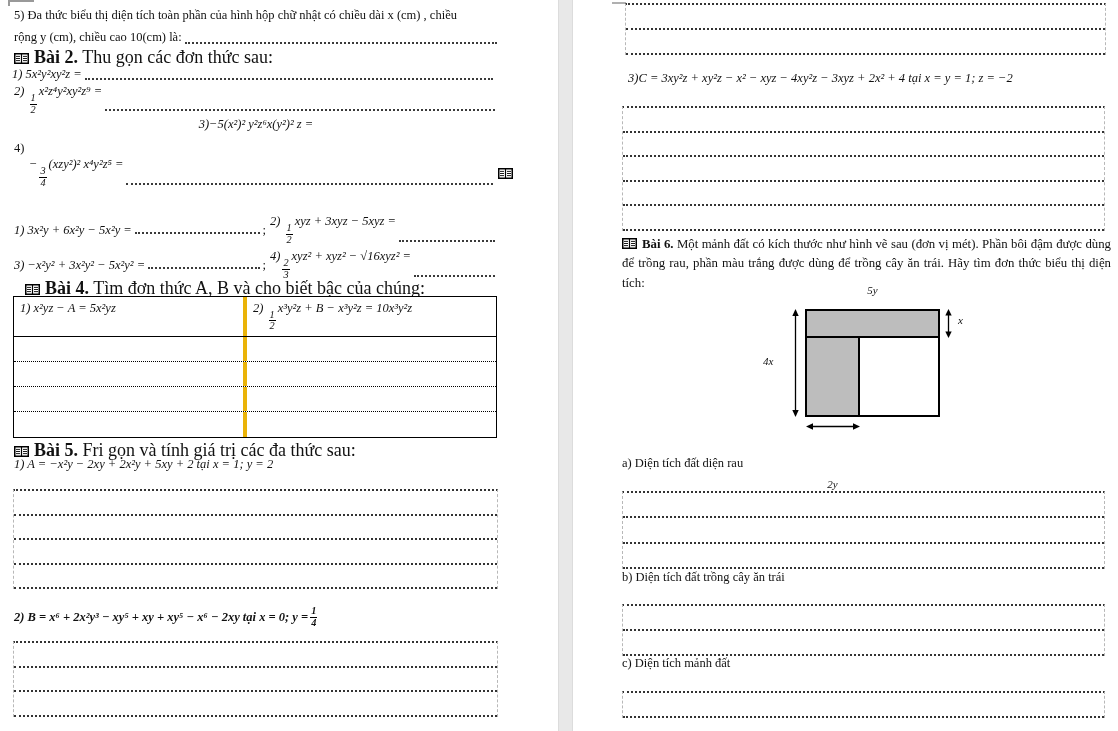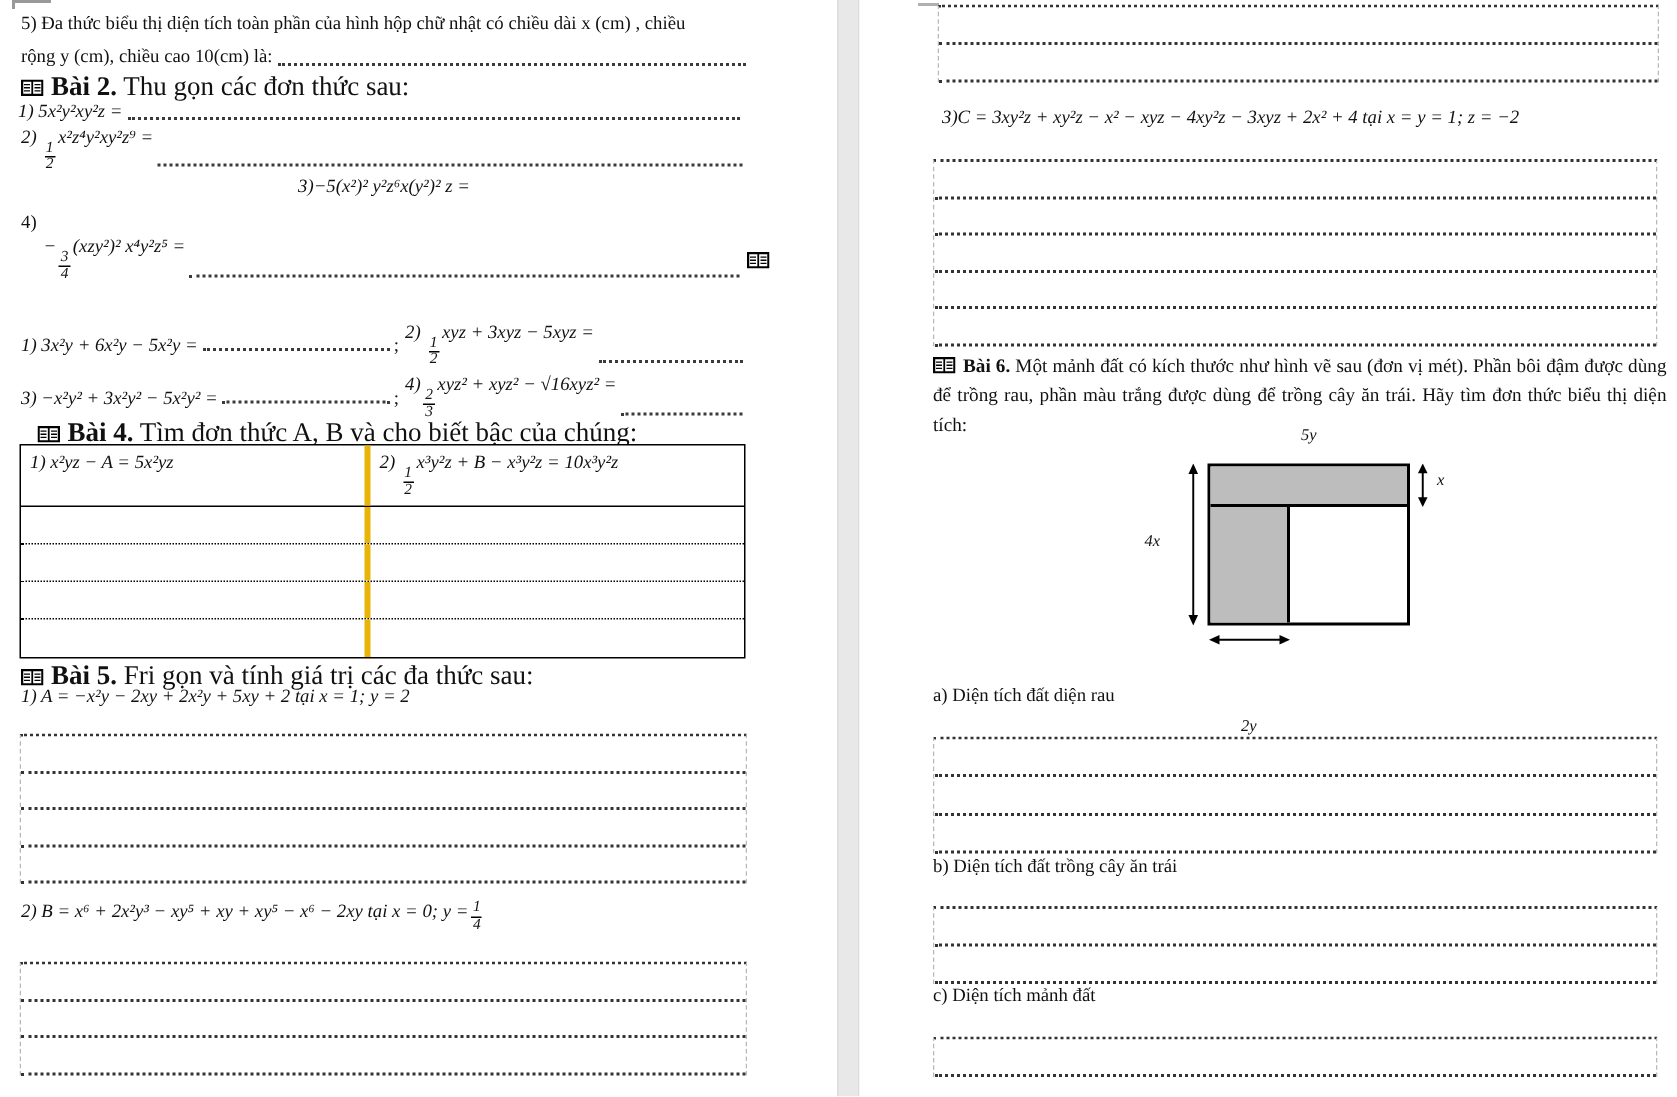--- a/index.html
+++ b/index.html
@@ -196,21 +196,21 @@
     </div>
     <div class="abs math" style="left:14px;top:457px;">1) A = −x²y − 2xy + 2x²y + 5xy + 2 tại x = 1; y = 2</div>
 
     <div class="abox" style="left:13px;top:489px;width:485px;">
       <div class="arow" style="height:24.5px;"></div>
       <div class="arow" style="height:24.5px;"></div>
       <div class="arow" style="height:24.5px;"></div>
       <div class="arow" style="height:24.5px;"></div>
     </div>
 
-    <div class="abs math" style="left:14px;top:600px;height:34px;display:flex;">2) B = x⁶ + 2x²y³ − xy⁵ + xy + xy⁵ − x⁶ − 2xy tại x = 0; y = <span class="frac">
+    <div class="abs math" style="left:14px;top:600px;height:34px;display:flex;align-items:center;font-weight:bold;">2) B = x⁶ + 2x²y³ − xy⁵ + xy + xy⁵ − x⁶ − 2xy tại x = 0; y = <span class="frac">
           <span class="fn">1</span>
           <span class="fd">4</span>
         </span></div>
 
     <div class="abox" style="left:13px;top:641px;width:485px;">
       <div class="arow" style="height:24.6px;"></div>
       <div class="arow" style="height:24.6px;"></div>
       <div class="arow" style="height:24.6px;"></div>
     </div>
   </div>

